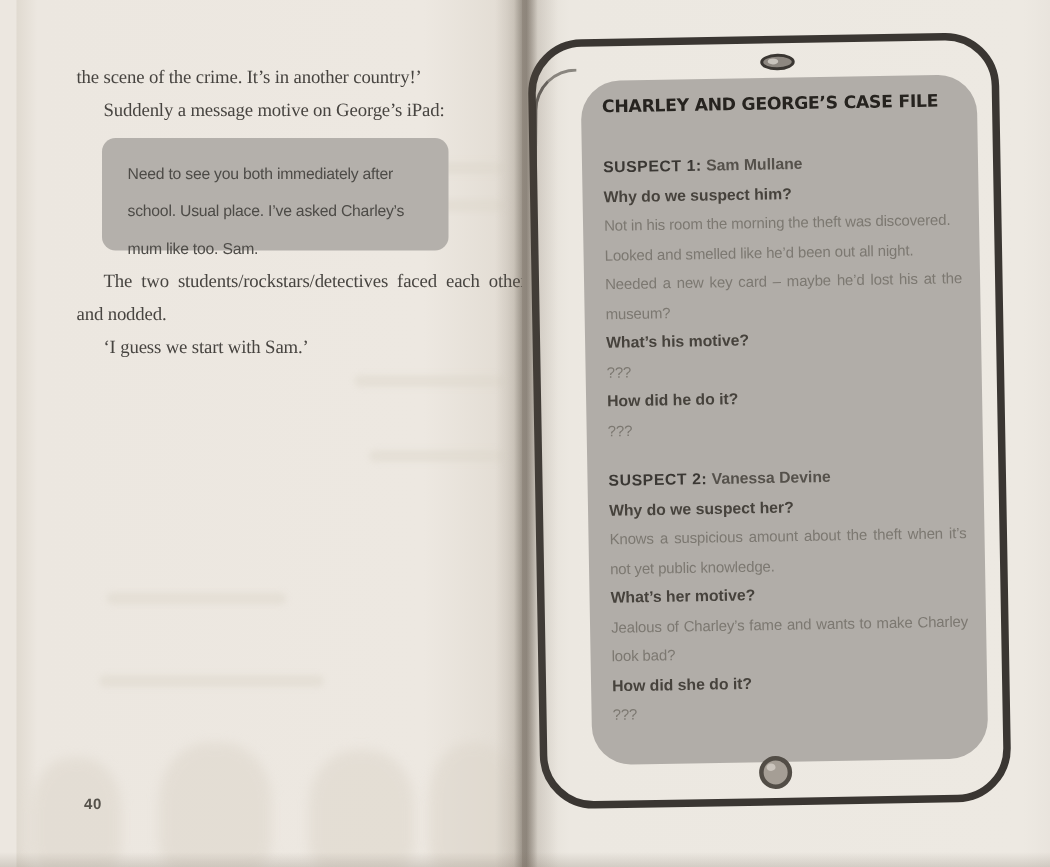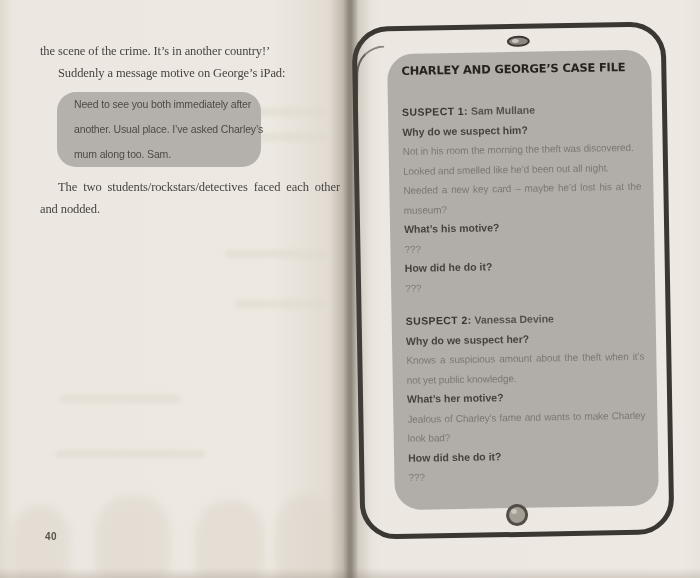--- a/index.html
+++ b/index.html
@@ -3,21 +3,21 @@
 <meta charset="utf-8">
 <style>
   html,body{margin:0;padding:0;background:#d8d2c9;}
   .stage{
     position:relative;width:700px;height:578px;overflow:hidden;
     background:#ece7e0;
     font-family:"Liberation Sans",sans-serif;
   }
   
   .page-left{
-    position:absolute;left:0;top:0;width:348px;height:578px;
+    position:absolute;left:11px;top:0;width:348px;height:578px;
     background:linear-gradient(90deg,#e0dad0 0%,#ece7e0 4%,#ede8e1 78%,#e2dcd3 94%,#cfc8bd 100%);
   }
   .page-right{
     position:absolute;left:348px;top:0;width:352px;height:578px;
     background:linear-gradient(90deg,#c9c1b6 0%,#e4dfd7 3%,#ece8e1 9%,#ede9e2 95%,#e9e4dd 100%);
   }
   .spine-shadow{
     position:absolute;left:330px;top:0;width:42px;height:578px;pointer-events:none;
     background:linear-gradient(90deg,rgba(110,98,85,0) 0%,rgba(110,98,85,.18) 30%,rgba(75,66,56,.45) 44%,rgba(75,66,56,.5) 50%,rgba(110,98,85,.15) 68%,rgba(110,98,85,0) 100%);
   }
@@ -31,23 +31,23 @@
     font-family:"Liberation Serif",serif;font-size:12.5px;letter-spacing:-0.1px;
     line-height:22px;color:#474440;
   }
   .indent{text-indent:18px;}
   .just{text-align:justify;}
   .p1{top:40px;}
   .p2{top:62px;}
   .p3{top:176px;}
   .p4{top:220px;}
   .msgbox{
-    position:absolute;left:57px;top:92px;width:204px;height:75px;
-    background:#b4b0ab;border-radius:19px;
-    padding:0 15px 0 17px;box-sizing:border-box;
+    position:absolute;left:57px;top:92px;width:231px;height:75px;
+    background:#b4b0ab;border-radius:9px;
+    padding:12px 15px 0 17px;box-sizing:border-box;
   }
   .msgline{
     font-size:10.5px;letter-spacing:-0.15px;line-height:25px;color:#4d4b47;white-space:nowrap;
   }
   .pagenum{
     position:absolute;left:45px;top:531px;
     font-size:10px;font-weight:bold;letter-spacing:.5px;color:#56524b;
   }
   
   .ghost{position:absolute;background:#ddd6cb;border-radius:45% 45% 20% 20%;filter:blur(4px);opacity:.55;}
@@ -131,25 +131,26 @@
     <div class="smudge s3"></div>
     <div class="smudge s4"></div>
     <div class="smudge s5"></div>
     <div class="smudge s6"></div>
 
     <div class="serif p1">the scene of the crime. It’s in another country!’</div>
     <div class="serif p2 indent">Suddenly a message motive on George’s iPad:</div>
 
     <div class="msgbox">
       <div class="msgline">Need to see you both immediately after</div>
-      <div class="msgline">another. Usual place. I’ve asked Charley’s</div>
-      <div class="msgline">mum along too. Sam.</div>
+      <div class="msgline">school. Usual place. I’ve asked Charley’s</div>
+      <div class="msgline">mum like too. Sam.</div>
     </div>
 
     <div class="serif p3 indent just">The two students/rockstars/detectives faced each other and nodded.</div>
+    <div class="serif p4 indent">‘I guess we start with Sam.’</div>
 
     <div class="pagenum">40</div>
   </div>
 
   <div class="page-right"></div>
 
   <div class="tablet">
     <div class="overdraw"></div>
     <div class="camera"></div>
 

